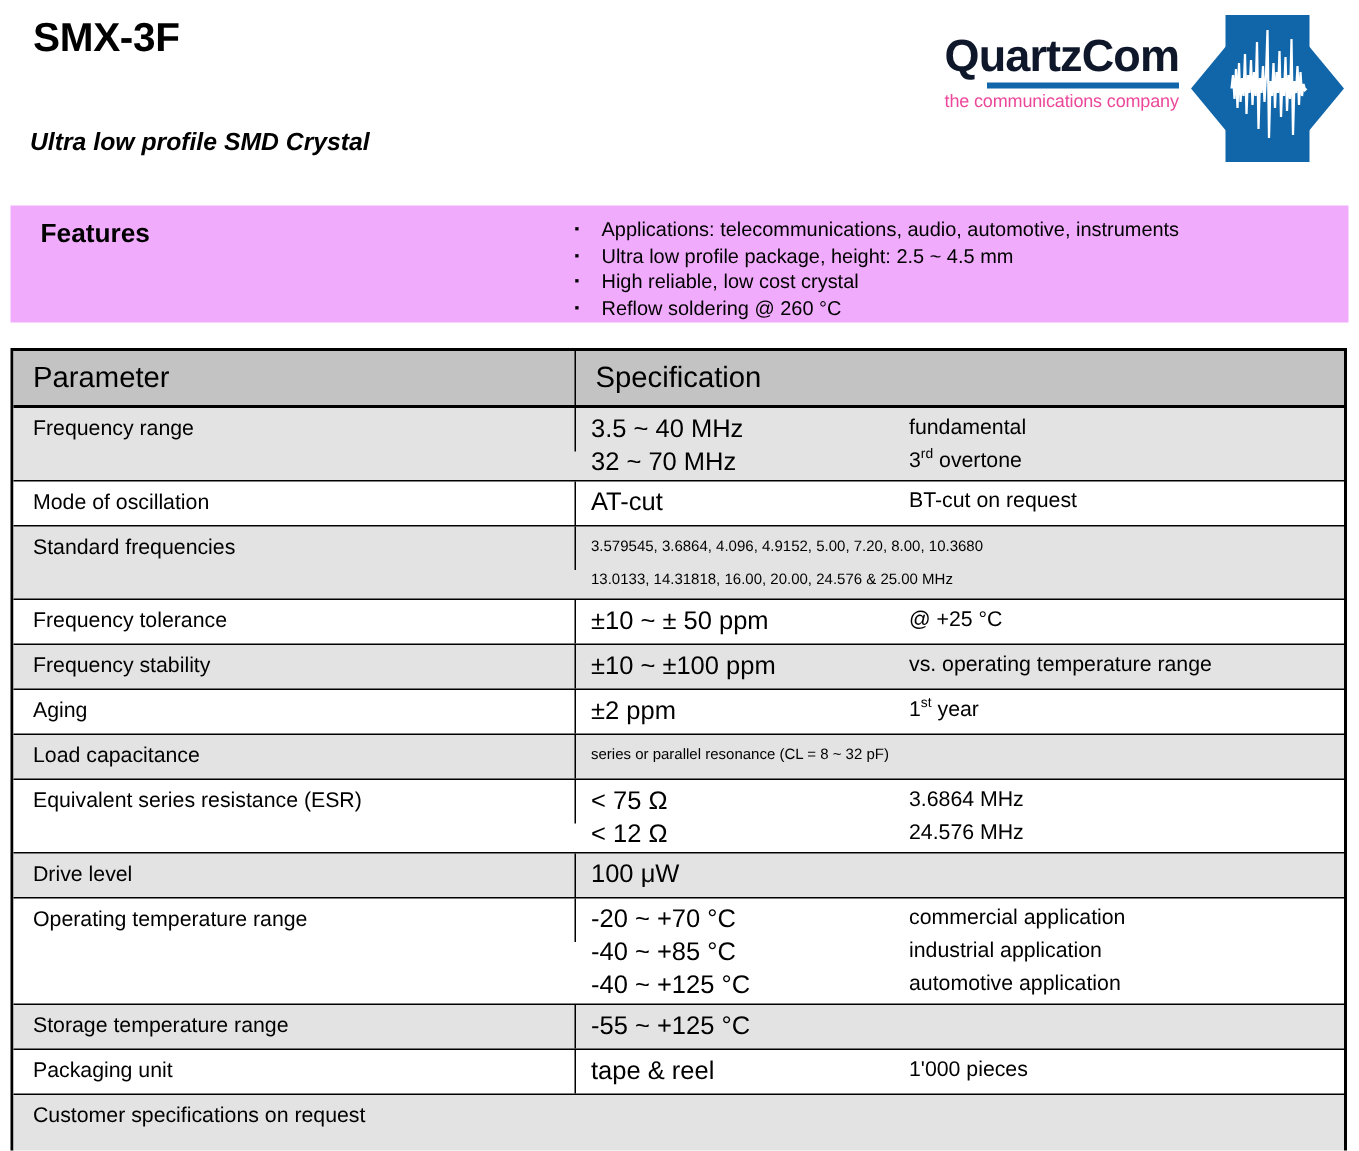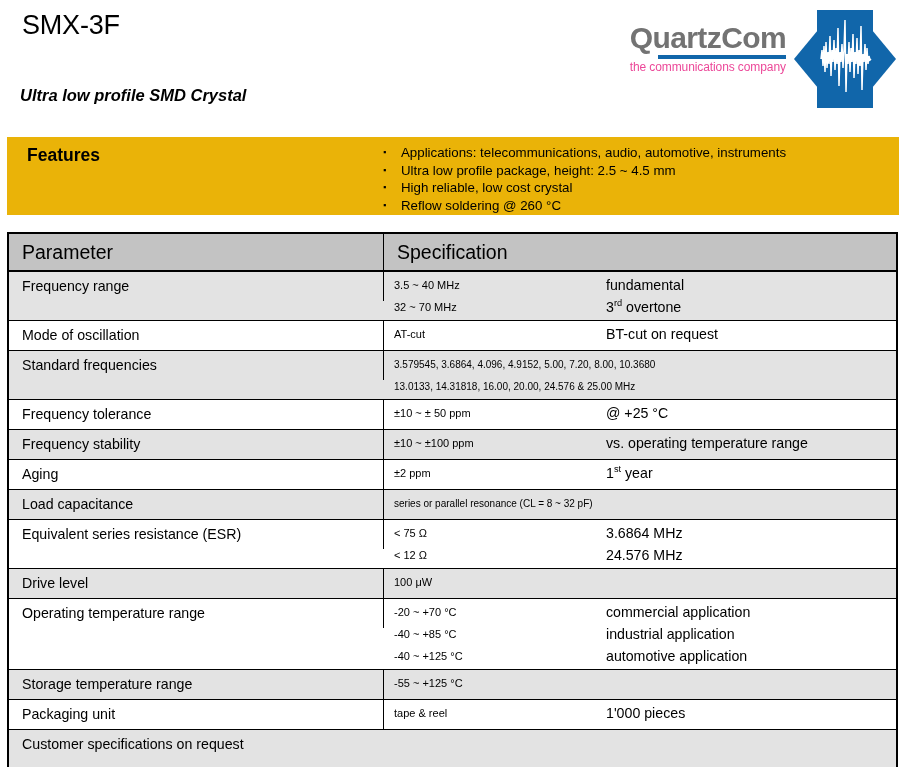--- a/index.html
+++ b/index.html
@@ -9,46 +9,46 @@
     background: #ffffff;
     font-family: "Liberation Sans", sans-serif;
     color: #000000;
   }
   .page { position: relative; width: 906px; height: 767px; overflow: hidden; }
 
   
   .header { position: relative; height: 130px; }
   .product-title {
     position: absolute; left: 22px; top: 10px;
-    font-size: 27px; font-weight: normal; letter-spacing: -0.2px;
+    font-size: 27px; font-weight: bold; letter-spacing: -0.2px;
   }
   .product-subtitle {
     position: absolute; left: 20px; top: 86px;
     font-size: 16.5px; font-weight: bold; font-style: italic;
   }
 
   
   .logo { position: absolute; right: 8px; top: 6px; height: 106px; display: flex; align-items: flex-start; }
   .logo-text { text-align: left; padding-top: 17px; padding-right: 6px; }
   .logo-word {
-    font-size: 30px; font-weight: bold; color: #737373;
+    font-size: 30px; font-weight: bold; color: #0f172a;
     letter-spacing: -0.6px; line-height: 1.0;
   }
   .logo-rule { height: 4px; background: #1166AA; margin: 2px 0 2px 28px; }
   .logo-tag {
     font-size: 12px; color: #ec4899; letter-spacing: -0.1px; line-height: 1.1;
   }
   .logo-mark { position: relative; width: 106px; height: 106px; }
   .logo-mark svg { display: block; }
 
   
   .features {
     position: absolute; left: 7px; top: 137px;
     width: 892px; height: 78px;
-    background: #eab308;
+    background: #f0abfc;
   }
   .features-title {
     position: absolute; left: 20px; top: 8px;
     font-size: 17.5px; font-weight: bold;
   }
   .features-list { position: absolute; left: 372px; top: 7px; }
   .feat-row { display: flex; align-items: flex-start; height: 17.5px; }
   .feat-bullet {
     width: 22px; flex: 0 0 22px; color: #000;
     font-size: 9px; line-height: 17.5px; padding-left: 4px;
@@ -70,21 +70,21 @@
     vertical-align: top;
   }
   .col-param { width: 375px; }
   .cell-param {
     padding: 5px 0 5px 13px;
     font-size: 14.2px; line-height: 19px;
     border-right: 1px solid #000;
   }
   .spec-lines { display: block; }
   .spec-line { display: flex; padding: 4px 0 3px 10px; }
-  .sv-a { flex: 0 0 212px; font-size: 11px; line-height: 19px; white-space: nowrap; }
+  .sv-a { flex: 0 0 212px; font-size: 17px; line-height: 19px; white-space: nowrap; }
   .sv-b { font-size: 14.2px; line-height: 19px; white-space: nowrap; }
   .sv-full { font-size: 10px; line-height: 19px; white-space: nowrap; }
   .spec-line + .spec-line { padding-top: 0; }
 
   
   tr.hdr td {
     background: #c3c3c3;
     border-top: none;
     border-bottom: 2px solid #000;
   }

